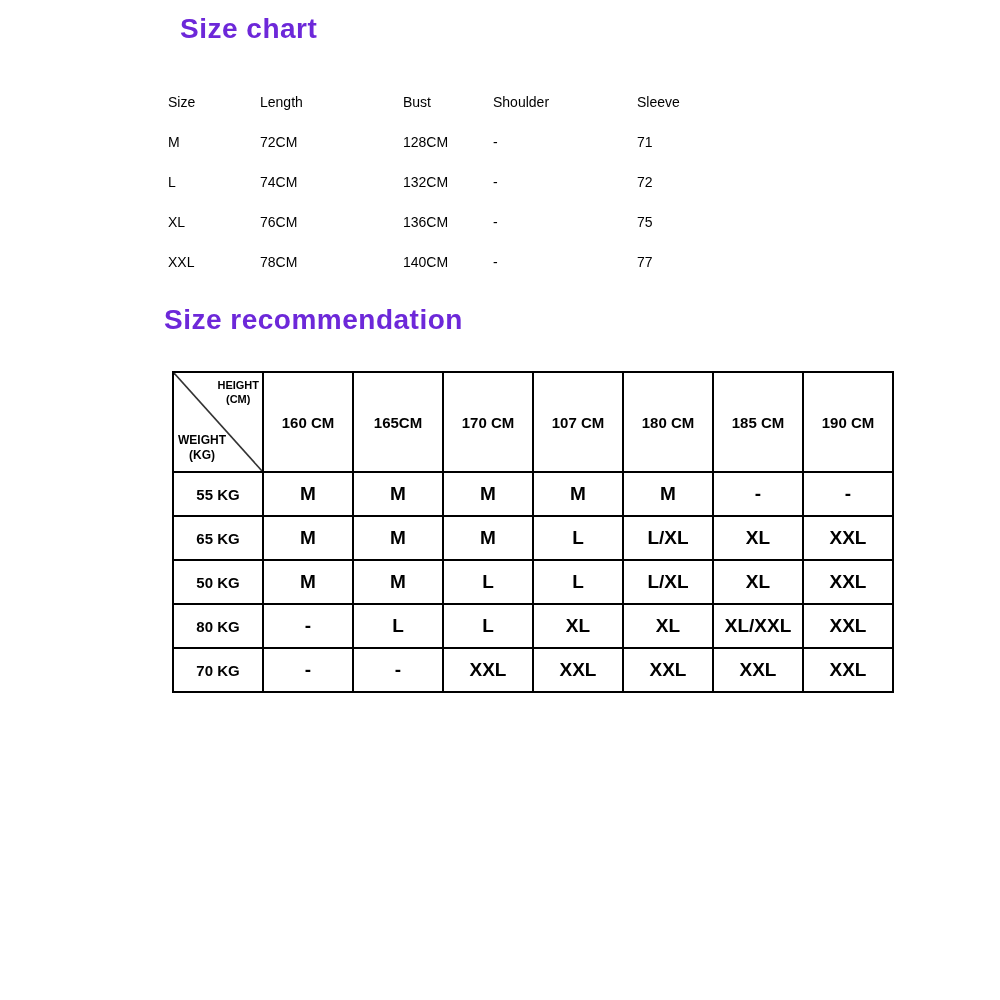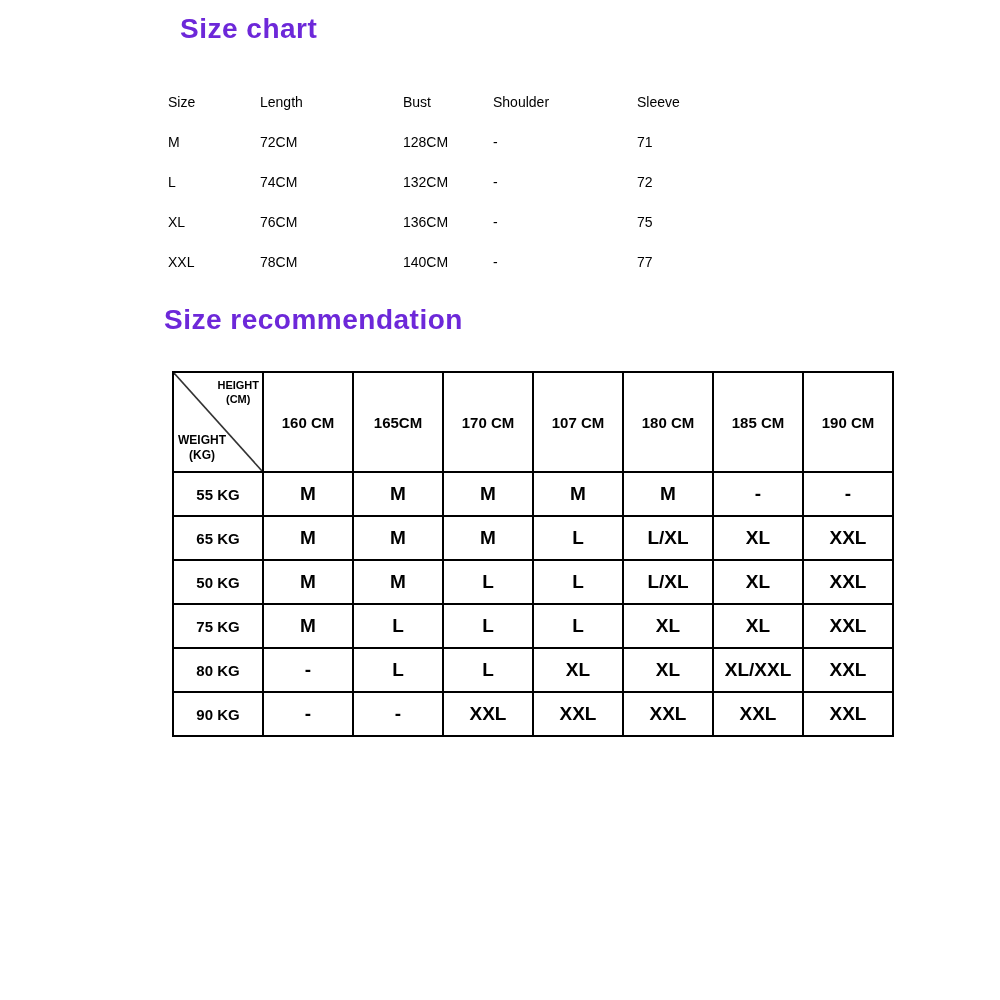--- a/index.html
+++ b/index.html
@@ -211,41 +211,31 @@
           <th>50 KG</th>
           <td>M</td>
           <td>M</td>
           <td>L</td>
           <td>L</td>
           <td>L/XL</td>
           <td>XL</td>
           <td>XXL</td>
         </tr>
         <tr>
-          <th>75 KG</th>
-          <td>M</td>
-          <td>L</td>
-          <td>L</td>
-          <td>L</td>
-          <td>XL</td>
-          <td>XL</td>
-          <td>XXL</td>
-        </tr>
-        <tr>
           <th>80 KG</th>
           <td>-</td>
           <td>L</td>
           <td>L</td>
           <td>XL</td>
           <td>XL</td>
           <td>XL/XXL</td>
           <td>XXL</td>
         </tr>
         <tr>
-          <th>90 KG</th>
+          <th>70 KG</th>
           <td>-</td>
           <td>-</td>
           <td>XXL</td>
           <td>XXL</td>
           <td>XXL</td>
           <td>XXL</td>
           <td>XXL</td>
         </tr>
       </tbody>
   </table>

